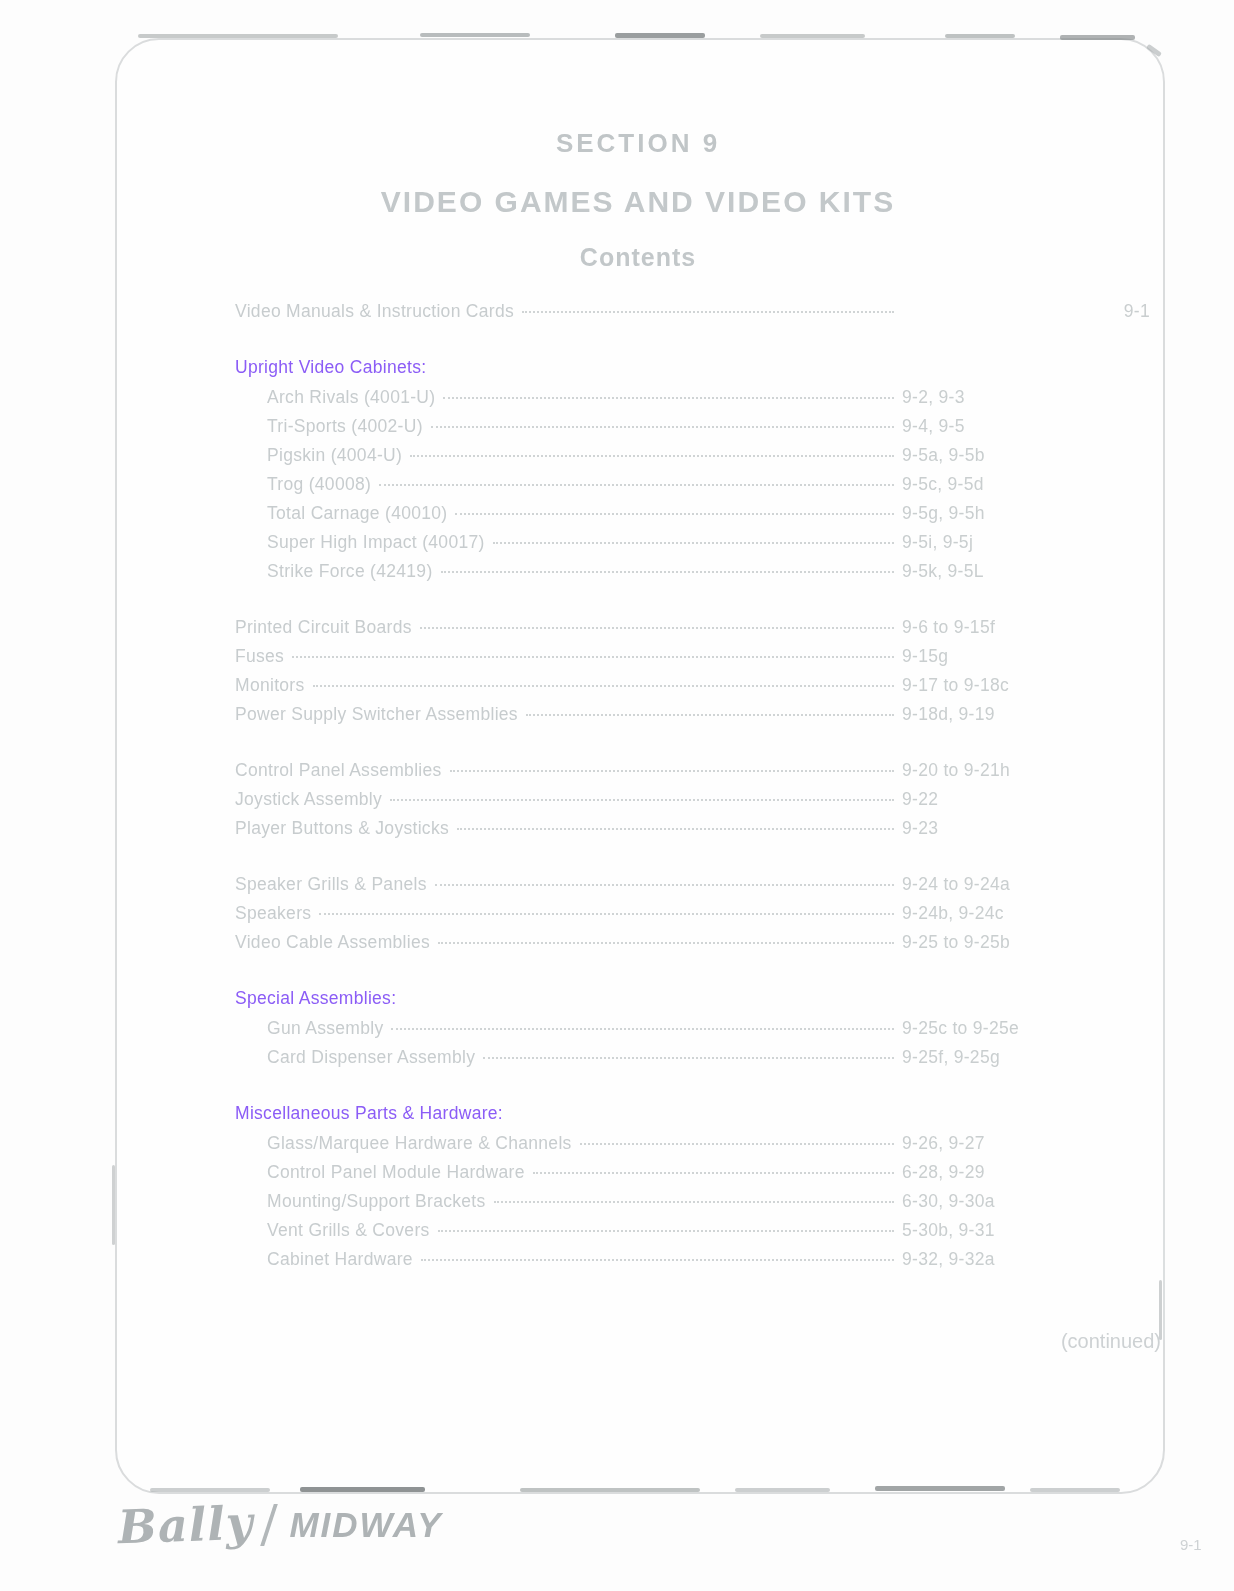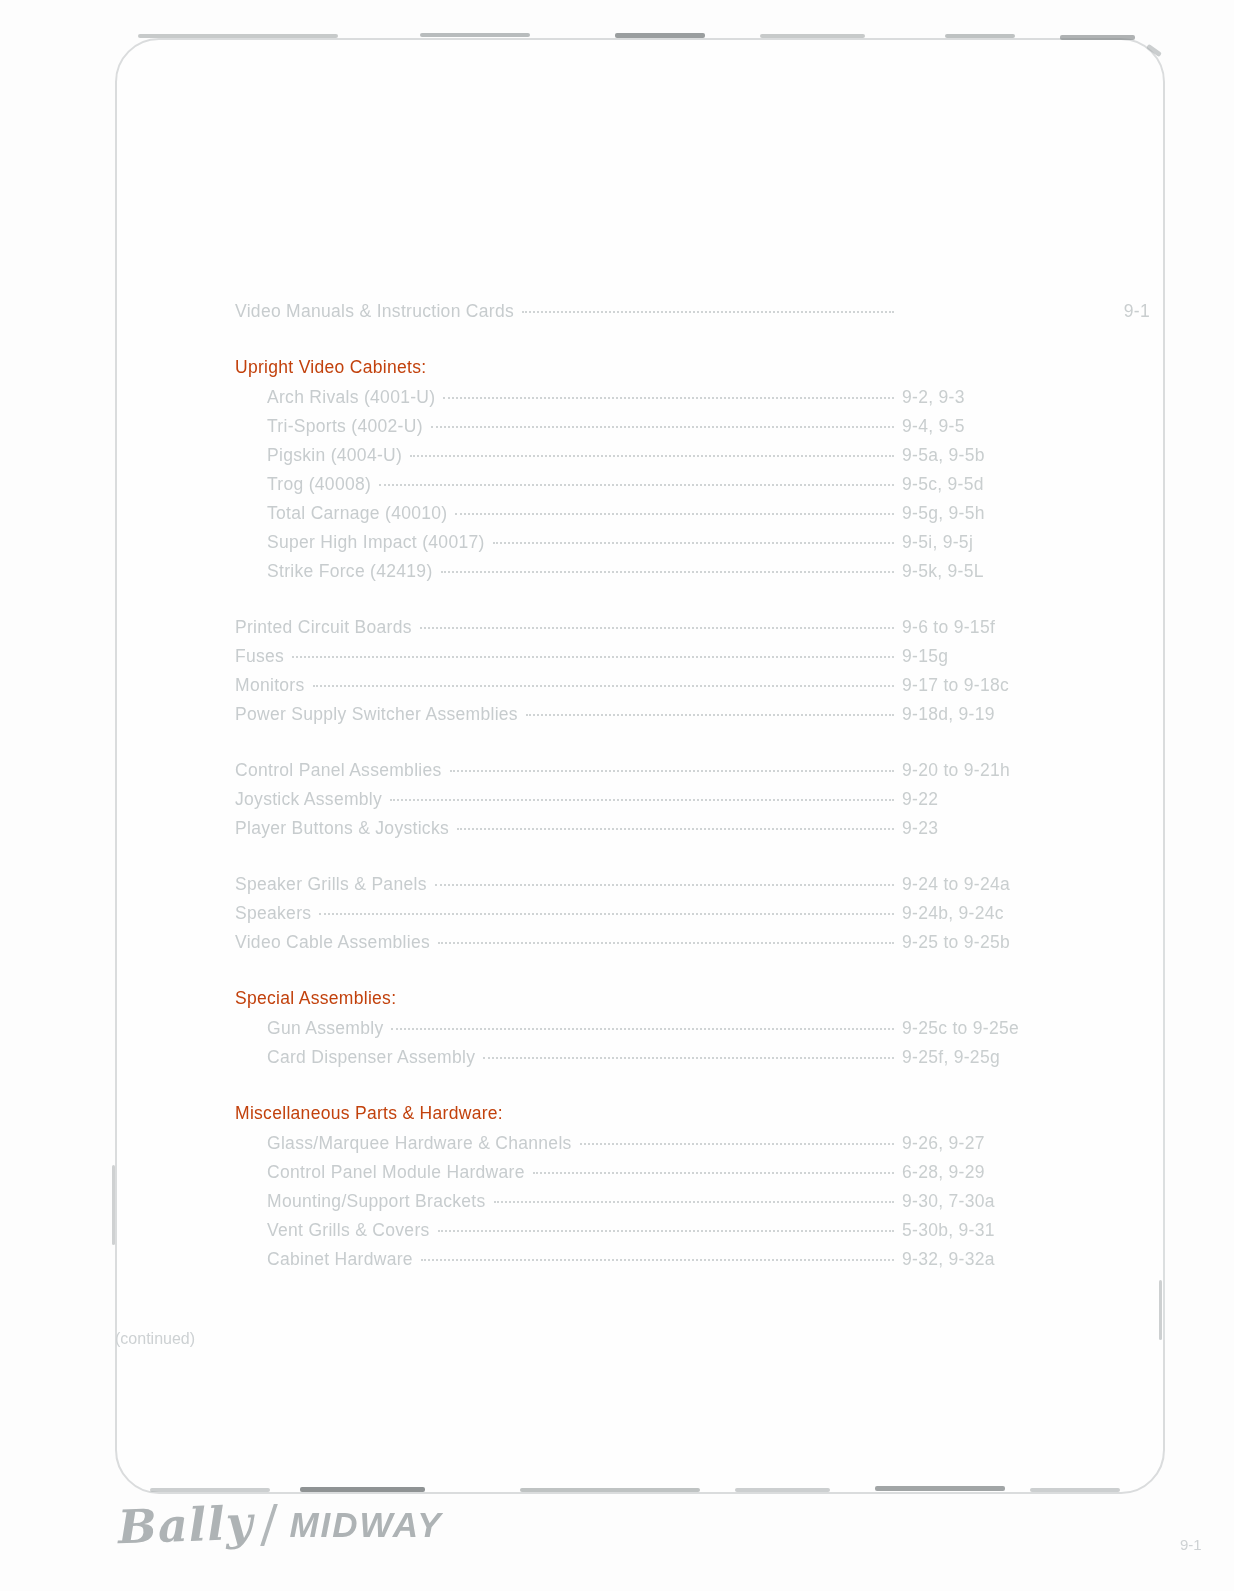--- a/index.html
+++ b/index.html
@@ -65,21 +65,21 @@
     left: 235px;
     top: 301px;
     width: 915px;
     filter: blur(0.3px);
   }
   .toc-group { margin-top: 27px; }
   .toc-group:first-child { margin-top: 0; text-align: right; }
   .toc-heading {
     height: 30px;
     font-size: 17.5px;
-    color: #c2410c;
+    color: #8b5cf6;
     letter-spacing: 0.3px;
   }
   .toc-row {
     display: flex;
     align-items: baseline;
     height: 29px;
     font-size: 17.5px;
     color: #c7ccce;
     letter-spacing: 0.3px;
   }
@@ -94,22 +94,22 @@
   .toc-row .pages {
     width: 248px;
     color: #c9cecf;
     white-space: nowrap;
   }
   .continued {
     position: absolute;
     left: 115px;
     top: 1330px;
     width: 1046px;
-    text-align: left;
-    font-size: 16px;
+    text-align: right;
+    font-size: 20px;
     color: #cdd1d3;
     filter: blur(0.3px);
   }
   .brand {
     position: absolute;
     left: 118px;
     top: 1498px;
     display: flex;
     align-items: center;
     color: #aeb3b5;
@@ -166,20 +166,25 @@
   <div class="smudge" style="left:300px; top:1487px; width:125px; height:5px; background:#5f6566; opacity:.7;"></div>
   <div class="smudge" style="left:520px; top:1488px; width:180px; height:4px; background:#8b9192; opacity:.55;"></div>
   <div class="smudge" style="left:735px; top:1488px; width:95px; height:4px; background:#9aa0a1; opacity:.5;"></div>
   <div class="smudge" style="left:875px; top:1486px; width:130px; height:5px; background:#6f7576; opacity:.65;"></div>
   <div class="smudge" style="left:1030px; top:1488px; width:90px; height:4px; background:#9aa0a1; opacity:.5;"></div>
 
   <div class="smudge" style="left:112px; top:1165px; width:3px; height:80px; background:#c3c6c7; opacity:.8;"></div>
   <div class="smudge" style="left:1163px; top:870px; width:2px; height:470px; background:#dcdfe0;"></div>
   <div class="smudge" style="left:1159px; top:1280px; width:3px; height:60px; background:#c0c4c5; opacity:.8;"></div>
 
+  <div class="titles">
+    <div class="title-1">SECTION 9</div>
+    <div class="title-2">VIDEO GAMES AND VIDEO KITS</div>
+    <div class="title-3">Contents</div>
+  </div>
 
   <div class="toc">
       <div class="toc-group">
         <div class="toc-row">
     <span class="label">Video Manuals &amp; Instruction Cards</span>
     <span class="leader"></span>
     <span class="pages">9-1</span>
   </div>
       </div>
       <div class="toc-group">
@@ -303,21 +308,21 @@
     <span class="pages">9-26, 9-27</span>
   </div>
         <div class="toc-row indent">
     <span class="label">Control Panel Module Hardware</span>
     <span class="leader"></span>
     <span class="pages">6-28, 9-29</span>
   </div>
         <div class="toc-row indent">
     <span class="label">Mounting/Support Brackets</span>
     <span class="leader"></span>
-    <span class="pages">9-30, 7-30a</span>
+    <span class="pages">6-30, 9-30a</span>
   </div>
         <div class="toc-row indent">
     <span class="label">Vent Grills &amp; Covers</span>
     <span class="leader"></span>
     <span class="pages">5-30b, 9-31</span>
   </div>
         <div class="toc-row indent">
     <span class="label">Cabinet Hardware</span>
     <span class="leader"></span>
     <span class="pages">9-32, 9-32a</span>

